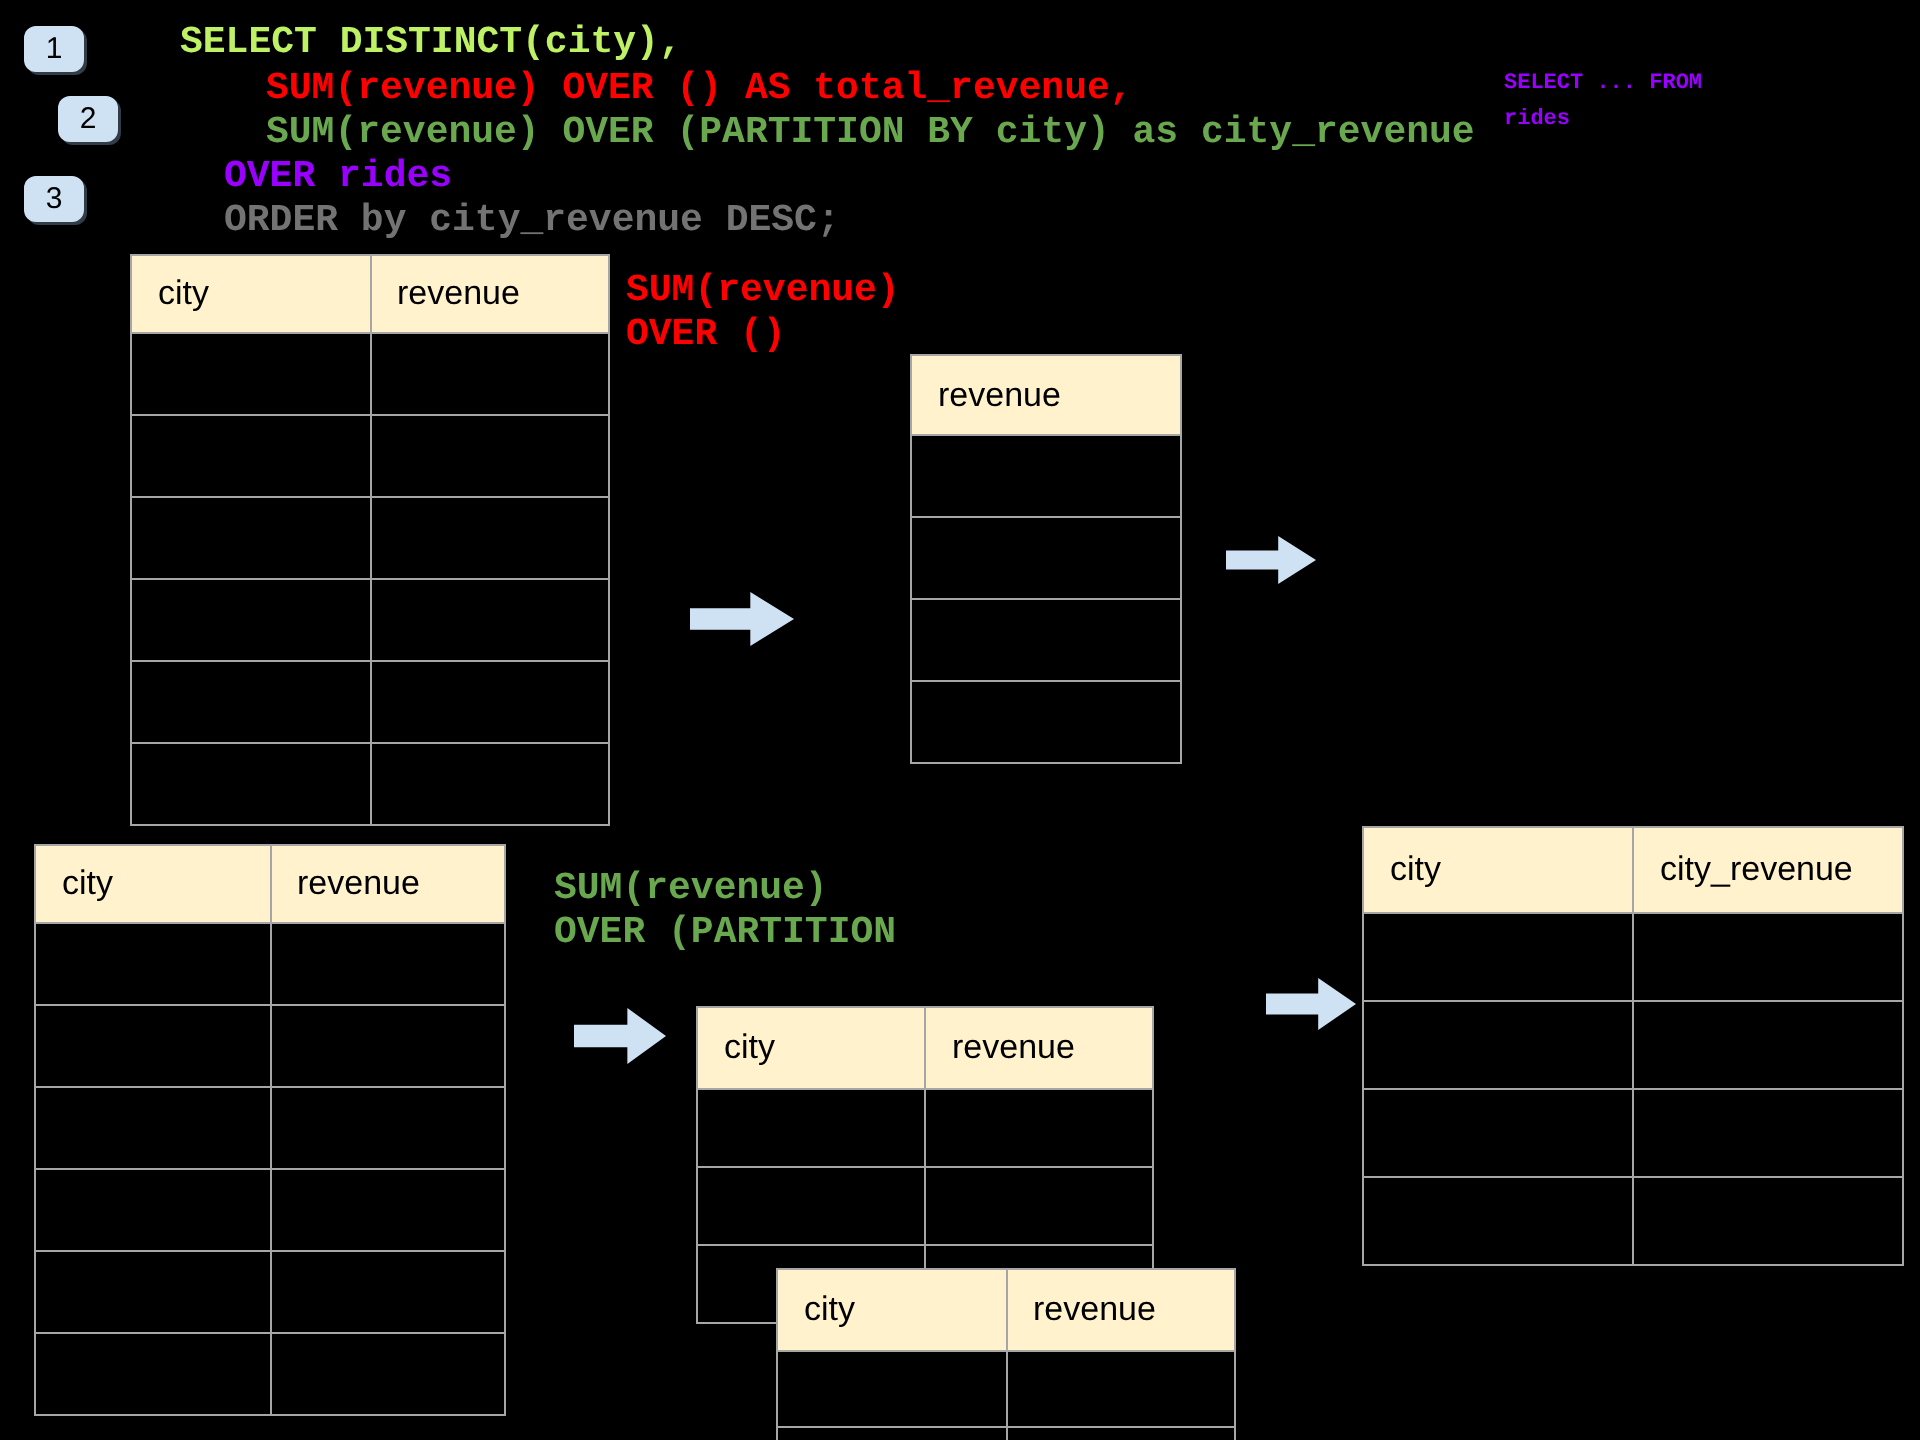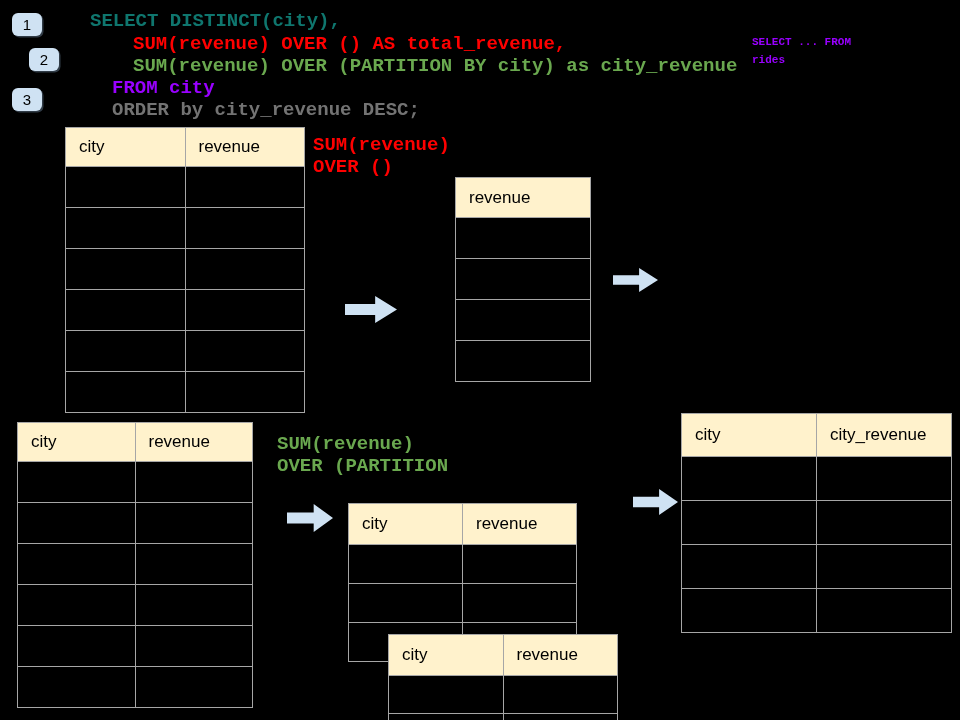--- a/index.html
+++ b/index.html
@@ -68,24 +68,24 @@
 </head>
 <body>
 
 <div id="canvas">
 
   <div class="abs badge" style="left:12px; top:13px;">1</div>
   <div class="abs badge" style="left:29px; top:48px;">2</div>
   <div class="abs badge" style="left:12px; top:88px;">3</div>
 
   <div>
-    <div class="abs code" style="left: 90px; top: 10px; color: #0f766e; text-align: center;">SELECT DISTINCT(city),</div>
+    <div class="abs code" style="left: 90px; top: 10px; color: #bef264; text-align: center;">SELECT DISTINCT(city),</div>
     <div class="abs code" style="left: 133px; top: 33px; color: rgb(255, 0, 0);">SUM(revenue) OVER () AS total_revenue,</div>
     <div class="abs code" style="left: 133px; top: 55px; color: rgb(106, 168, 79);">SUM(revenue) OVER (PARTITION BY city) as city_revenue</div>
-    <div class="abs code" style="left: 112px; top: 77px; color: rgb(153, 0, 255);">FROM city</div>
+    <div class="abs code" style="left: 112px; top: 77px; color: rgb(153, 0, 255);">OVER rides</div>
     <div class="abs code" style="left: 112px; top: 99px; color: #737373;">ORDER by city_revenue DESC;</div>
   </div>
 
   <div class="abs" style="left:752px; top:33px;">
     <div class="code-sm">SELECT ... FROM</div>
     <div class="code-sm">rides</div>
   </div>
 
   <div class="abs" style="left: 313px; top: 134px; color: rgb(255, 0, 0);">
     <div class="code">SUM(revenue)</div>

